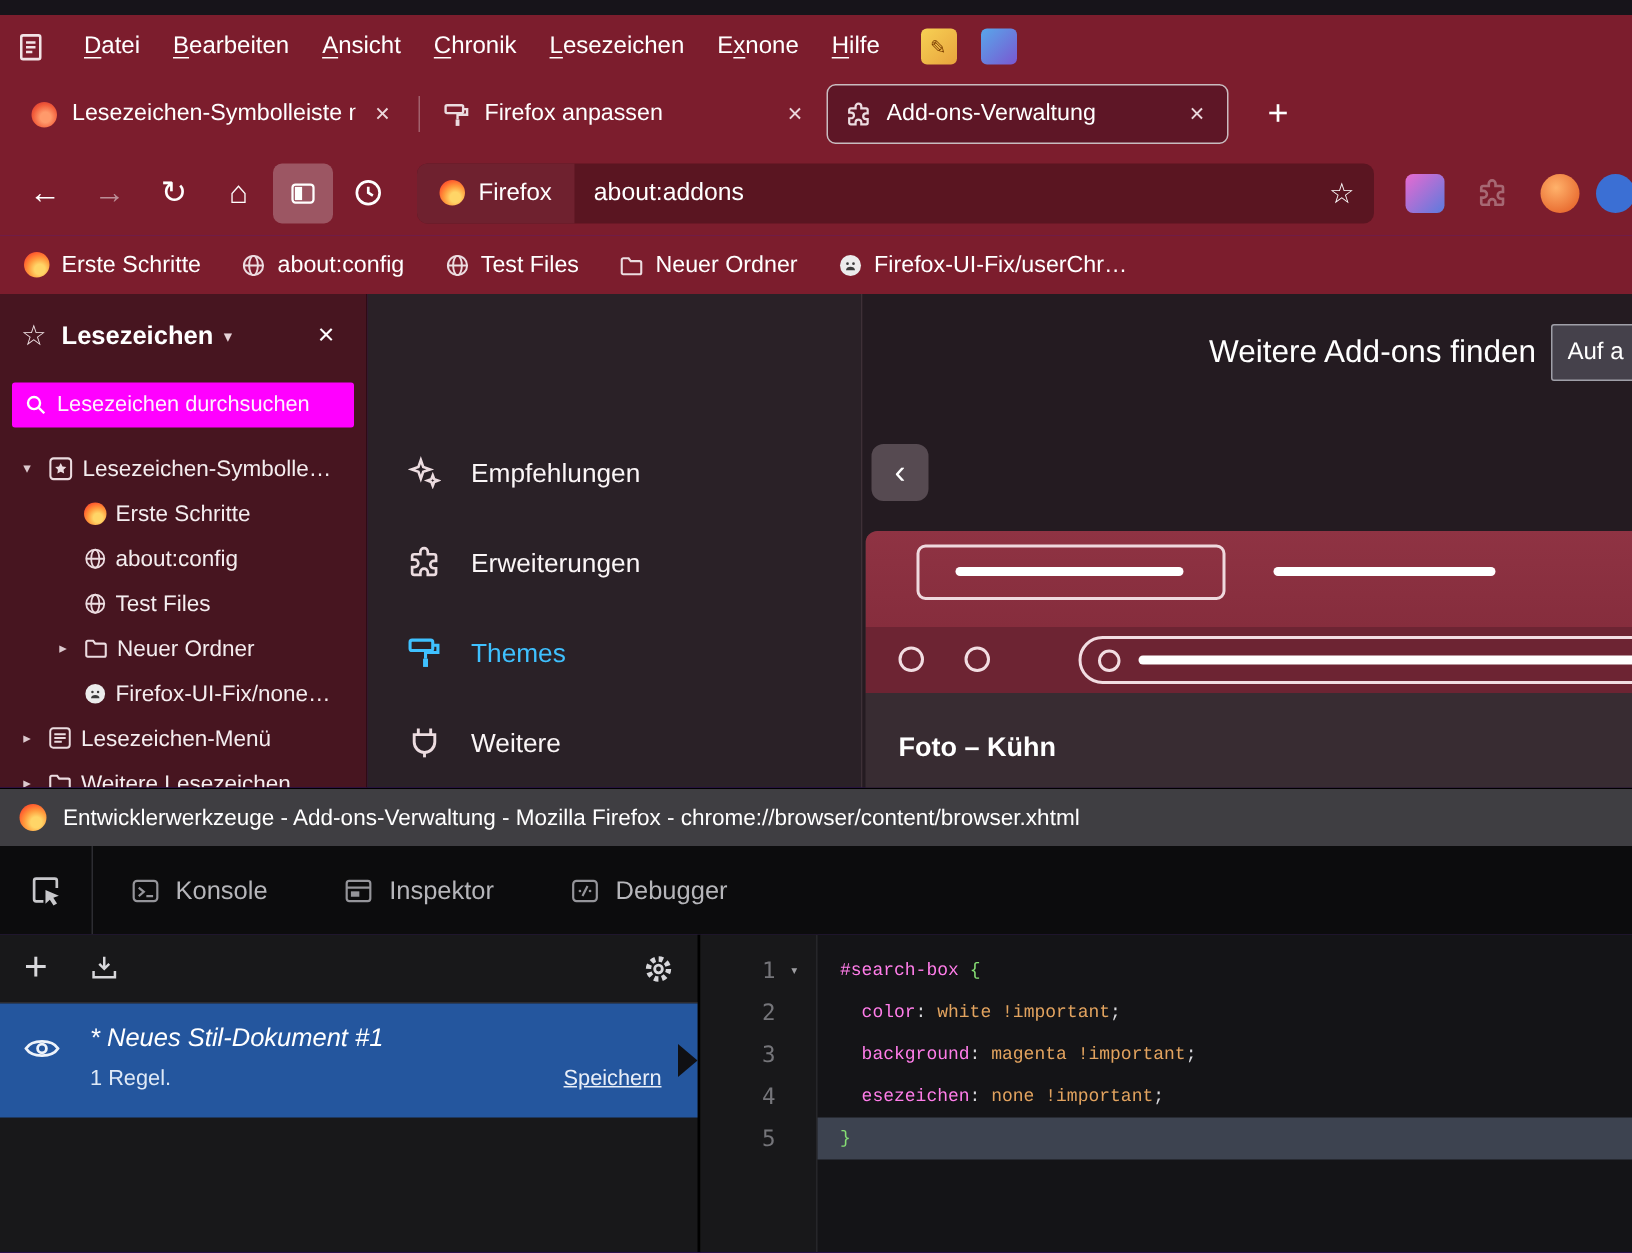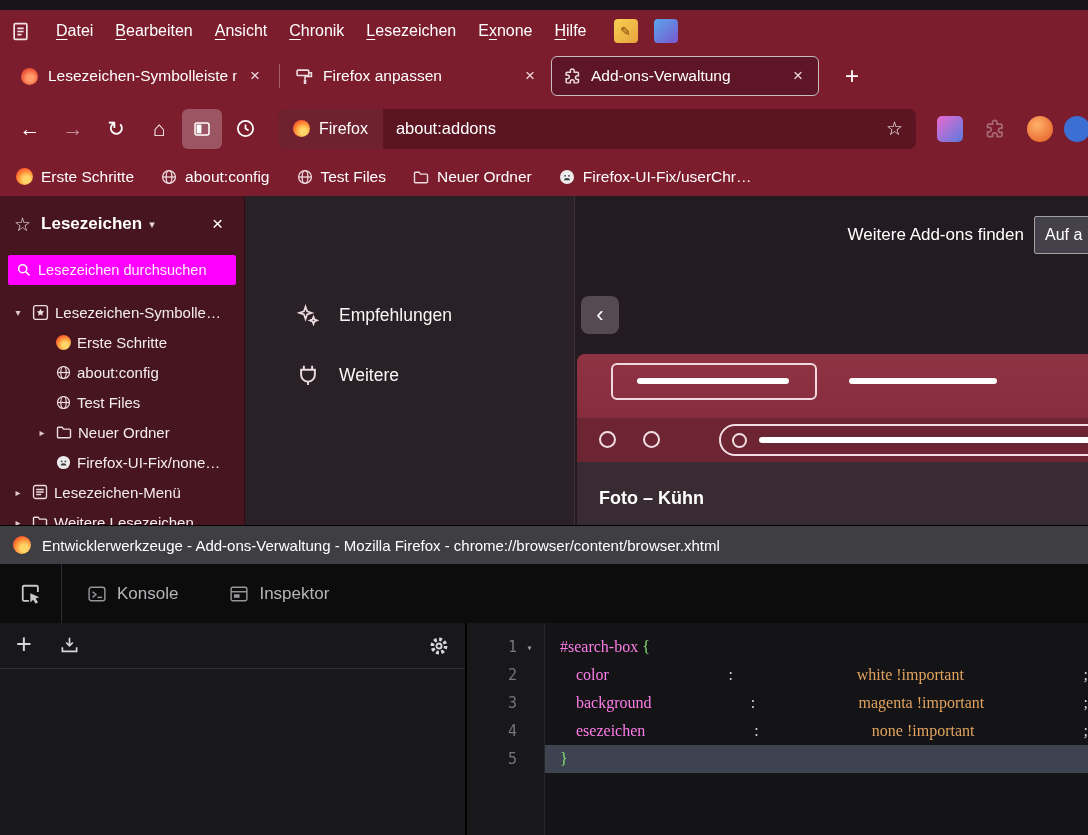--- a/index.html
+++ b/index.html
@@ -71,25 +71,25 @@
   .sb-search input::placeholder { color:#fff; opacity:.95; }
   .tree { flex:1; color:#f4edef; font-size:15px; padding-top:4px; overflow:hidden; }
   .trow { height:30px; display:flex; align-items:center; gap:6px; padding-left:10px; white-space:nowrap; }
   .trow.lvl1 { padding-left:34px; }
   .chev { width:16px; text-align:center; color:#dcc9ce; font-size:10px; flex:none; }
   .chev.hide { visibility:hidden; }
 
   
   .addons { flex:1; display:flex; background:#2a2127; }
   .addons-side { width:330px; flex:none; padding-top:97px; border-right:1px solid #3e3037; }
-  .cat { display:flex; align-items:center; gap:20px; height:44px; padding-left:52px; font-size:17.5px; color:#fbf6f7; margin-bottom:16px; }
+  .cat { display:flex; align-items:center; gap:20px; height:44px; padding-left:27px; font-size:17.5px; color:#fbf6f7; margin-bottom:16px; }
   .cat.active { color:#3fc1ff; }
   .cat.active .ic { color:#3fc1ff; }
   .addons-main { flex:1; background:#241b21; position:relative; }
-  .findmore { position:absolute; top:20px; right:64px; height:38px; display:flex; align-items:center; color:#fff; font-size:17px; }
+  .findmore { position:absolute; top:20px; right:64px; height:38px; display:flex; align-items:center; color:#fff; font-size:21px; }
   .addons-search { position:absolute; top:20px; left:459px; width:160px; height:38px; background:#45414b; border:1px solid #9f9fa8; border-radius:2px; color:#fff; font-size:16px; padding:0 10px; font-family:"Liberation Sans", sans-serif; outline:none; }
   .back-btn { position:absolute; top:100px; left:6px; width:38px; height:38px; border-radius:8px; background:#564a51; color:#fff; font-size:22px; display:flex; align-items:center; justify-content:center; }
   .theme-card { position:absolute; top:158px; left:2px; width:545px; height:220px; border-radius:8px 8px 0 0; overflow:hidden; background:#382c32; }
   .tp-top { height:64px; background:linear-gradient(#8f3343,#862d3d); position:relative; }
   .tp-tabbox { position:absolute; left:34px; top:9px; width:206px; height:37px; border:2px solid #efd9de; border-radius:6px; }
   .tp-tabbox::after { content:""; position:absolute; left:24px; top:13px; width:152px; height:6px; background:#fff; border-radius:3px; }
   .tp-line { position:absolute; left:272px; top:24px; width:148px; height:6px; background:#fff; border-radius:3px; }
   .tp-nav { height:44px; background:#6d2433; position:relative; }
   .tp-c { position:absolute; top:13px; width:17px; height:17px; border:2.5px solid #f2dde2; border-radius:50%; }
   .tp-pill { position:absolute; left:142px; right:-24px; top:6px; height:32px; border:2px solid #f2dde2; border-radius:16px; display:flex; align-items:center; gap:12px; padding:0 11px; }
@@ -121,23 +121,23 @@
   .sheet-name { font-style:italic; font-size:17px; }
   .sheet-meta { display:flex; align-items:center; margin-top:9px; font-size:14.5px; color:#dfe9f6; }
   .save { margin-left:auto; margin-right:8px; text-decoration:underline; color:#e8eef8; }
   .notch { position:absolute; right:0; top:50%; transform:translateY(-50%); width:0; height:0;
            border-top:11px solid transparent; border-bottom:11px solid transparent; border-left:13px solid #101013; }
 
   .dt-editor { flex:1; display:flex; background:#141417; overflow:hidden; }
   .gutter-col { width:78px; flex:none; background:#18181a; border-right:1px solid #26262a; padding-top:10px; }
   .grow { height:28px; display:flex; justify-content:flex-end; align-items:center; gap:6px; padding-right:8px; color:#75757a; font-family:"DejaVu Sans Mono", monospace; font-size:15px; }
   .gfold { width:13px; font-size:10px; color:#9e9ea2; text-align:center; }
-  .code-col { flex:1; padding-top:10px; font-family:Liberation Serif, serif; font-size:16px; color:#d7d7db; }
+  .code-col { flex:1; padding-top:10px; font-family:Liberation Mono, monospace; font-size:12px; color:#d7d7db; }
   .cl { height:28px; display:flex; align-items:center; padding-left:15px; white-space:pre; }
-  .cl.indent { padding-left:calc(15px + 2ch);justify-content:space-between; }
+  .cl.indent { padding-left:calc(15px + 2ch); }
   .cl.cursor { background:#3d4350; }
   .tok-sel  { color:#ff7de9; }
   .tok-prop { color:#ff7de9; }
   .tok-val  { color:#e2a35f; }
   .tok-brace{ color:#86de74; }
   .tok-pln  { color:#d7d7db; }
 </style>
 </head>
 <body>
 
@@ -379,20 +379,38 @@
           <span class="ic">
             <svg width="22" height="22" viewBox="0 0 18 18" fill="none" stroke="currentColor" stroke-width="1.4">
               <path d="M7 2.2l1.3 3.8 3.8 1.3-3.8 1.3L7 12.4 5.7 8.6 1.9 7.3l3.8-1.3z"></path>
                 <path d="M13.5 10.5l.8 2.1 2.1.8-2.1.8-.8 2.1-.8-2.1-2.1-.8 2.1-.8z"></path>
             </svg>
           </span>
           <span>Empfehlungen</span>
         </div>
         <div class="cat">
           <span class="ic">
+            <svg width="22" height="22" viewBox="0 0 16 16" fill="none" stroke="currentColor" stroke-width="1.3">
+              <path d="M6 2.8a1.8 1.8 0 0 1 3.6 0V4h3a1 1 0 0 1 1 1v2.2h-1a1.8 1.8 0 1 0 0 3.6h1V13a1 1 0 0 1-1 1H9.6v-1.2a1.8 1.8 0 1 0-3.6 0V14H3a1 1 0 0 1-1-1v-2.8h1.2a1.8 1.8 0 1 0 0-3.6H2V5a1 1 0 0 1 1-1h3V2.8z"></path>
+            </svg>
+          </span>
+          <span>Erweiterungen</span>
+        </div>
+        <div class="cat active">
+          <span class="ic">
+            <svg width="22" height="22" viewBox="0 0 16 16" fill="none" stroke="currentColor" stroke-width="1.5">
+              <rect x="1" y="2" width="11" height="5" rx="1"></rect>
+                <path d="M12 4.5h2.5v3.5H8.5V11"></path>
+                <rect x="7.3" y="11" width="2.4" height="4" fill="currentColor" stroke="none"></rect>
+            </svg>
+          </span>
+          <span>Themes</span>
+        </div>
+        <div class="cat">
+          <span class="ic">
             <svg width="22" height="22" viewBox="0 0 16 16" fill="none" stroke="currentColor" stroke-width="1.4">
               <path d="M5 1.2v3M11 1.2v3"></path>
                 <path d="M3 4.2h10v3.6a5 5 0 0 1-10 0z"></path>
                 <path d="M8 12.8v2.4"></path>
             </svg>
           </span>
           <span>Weitere</span>
         </div>
       </div>
 
@@ -448,39 +466,66 @@
       <div class="dt-tab">
         <span class="ic">
           <svg width="18" height="18" viewBox="0 0 16 16" fill="none" stroke="currentColor" stroke-width="1.3">
             <rect x="1" y="2" width="14" height="12" rx="1.5"></rect>
               <path d="M1 6h14"></path>
               <rect x="3.5" y="8.2" width="5" height="3.2" fill="currentColor" stroke="none"></rect>
           </svg>
         </span>
         <span>Inspektor</span>
       </div>
+      <div class="dt-tab">
+        <span class="ic">
+          <svg width="18" height="18" viewBox="0 0 16 16" fill="none" stroke="currentColor" stroke-width="1.3">
+            <rect x="1" y="2" width="14" height="12" rx="2"></rect>
+              <path d="M9.5 5l-3 6"></path>
+              <circle cx="5" cy="8" r="0.8" fill="currentColor" stroke="none"></circle>
+              <circle cx="11" cy="8" r="0.8" fill="currentColor" stroke="none"></circle>
+          </svg>
+        </span>
+        <span>Debugger</span>
+      </div>
     </div>
 
     <div class="dt-body">
       <div class="dt-left">
         <div class="dt-toolbar">
           <span class="dt-plus">+</span>
           <span>
             <svg width="19" height="19" viewBox="0 0 16 16" fill="none" stroke="currentColor" stroke-width="1.4">
               <path d="M8 1.5v6.5M5.2 5.5L8 8.3l2.8-2.8"></path>
                 <path d="M2 9.5v3.5h12V9.5"></path>
             </svg>
           </span>
           <span class="dt-gear">
             <svg width="20" height="20" viewBox="0 0 18 18" fill="none" stroke="currentColor">
               <circle cx="9" cy="9" r="6" stroke-width="3.2" stroke-dasharray="2.6 2.1"></circle>
                 <circle cx="9" cy="9" r="2.3" stroke-width="1.7"></circle>
             </svg>
           </span>
         </div>
+        <div class="sheet">
+          <span class="sheet-eye">
+            <svg width="24" height="18" viewBox="0 0 18 13" fill="none" stroke="currentColor" stroke-width="1.4">
+              <path d="M1 6.5C4 1.8 14 1.8 17 6.5 14 11.2 4 11.2 1 6.5z"></path>
+                <circle cx="9" cy="6.5" r="2.2"></circle>
+            </svg>
+          </span>
+          <div class="sheet-info">
+            <div class="sheet-name">* Neues Stil-Dokument #1</div>
+            <div class="sheet-meta">
+              <span>1 Regel.</span>
+              <span class="save">Speichern</span>
+            </div>
+          </div>
+          <div class="notch"></div>
+        </div>
       </div>
 
       <div class="dt-editor">
         <div class="gutter-col">
           <div class="grow">
               <span>1</span>
               <span class="gfold">▾</span>
             </div>
           <div class="grow">
               <span>2</span>

